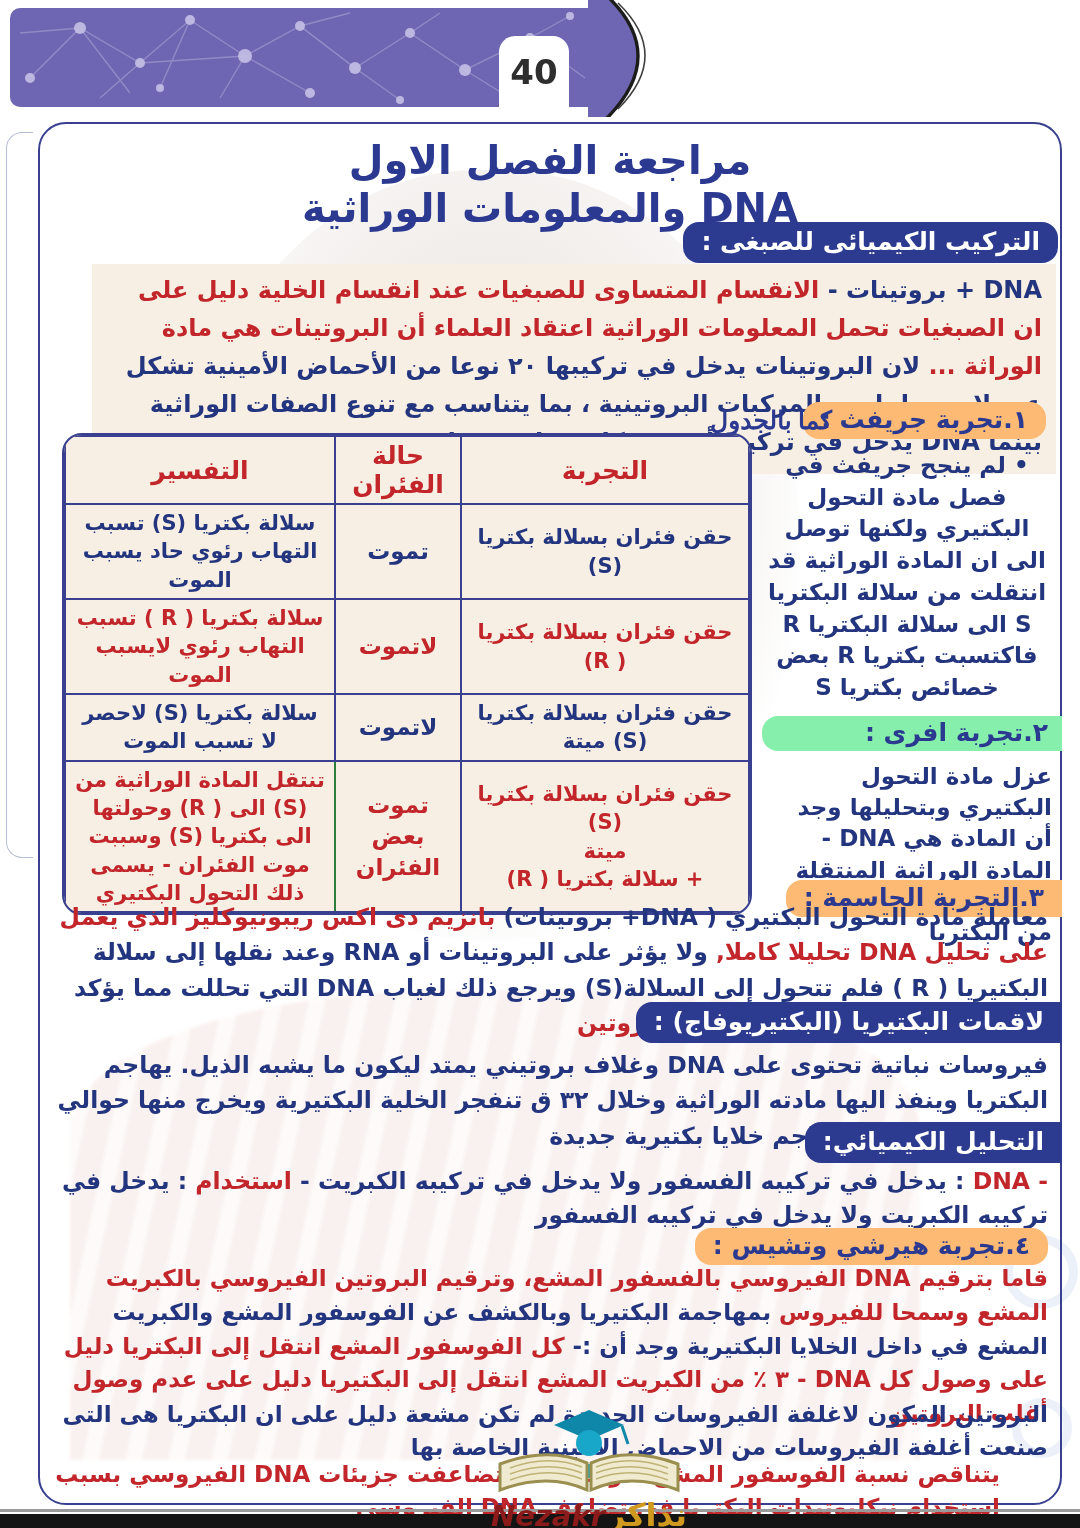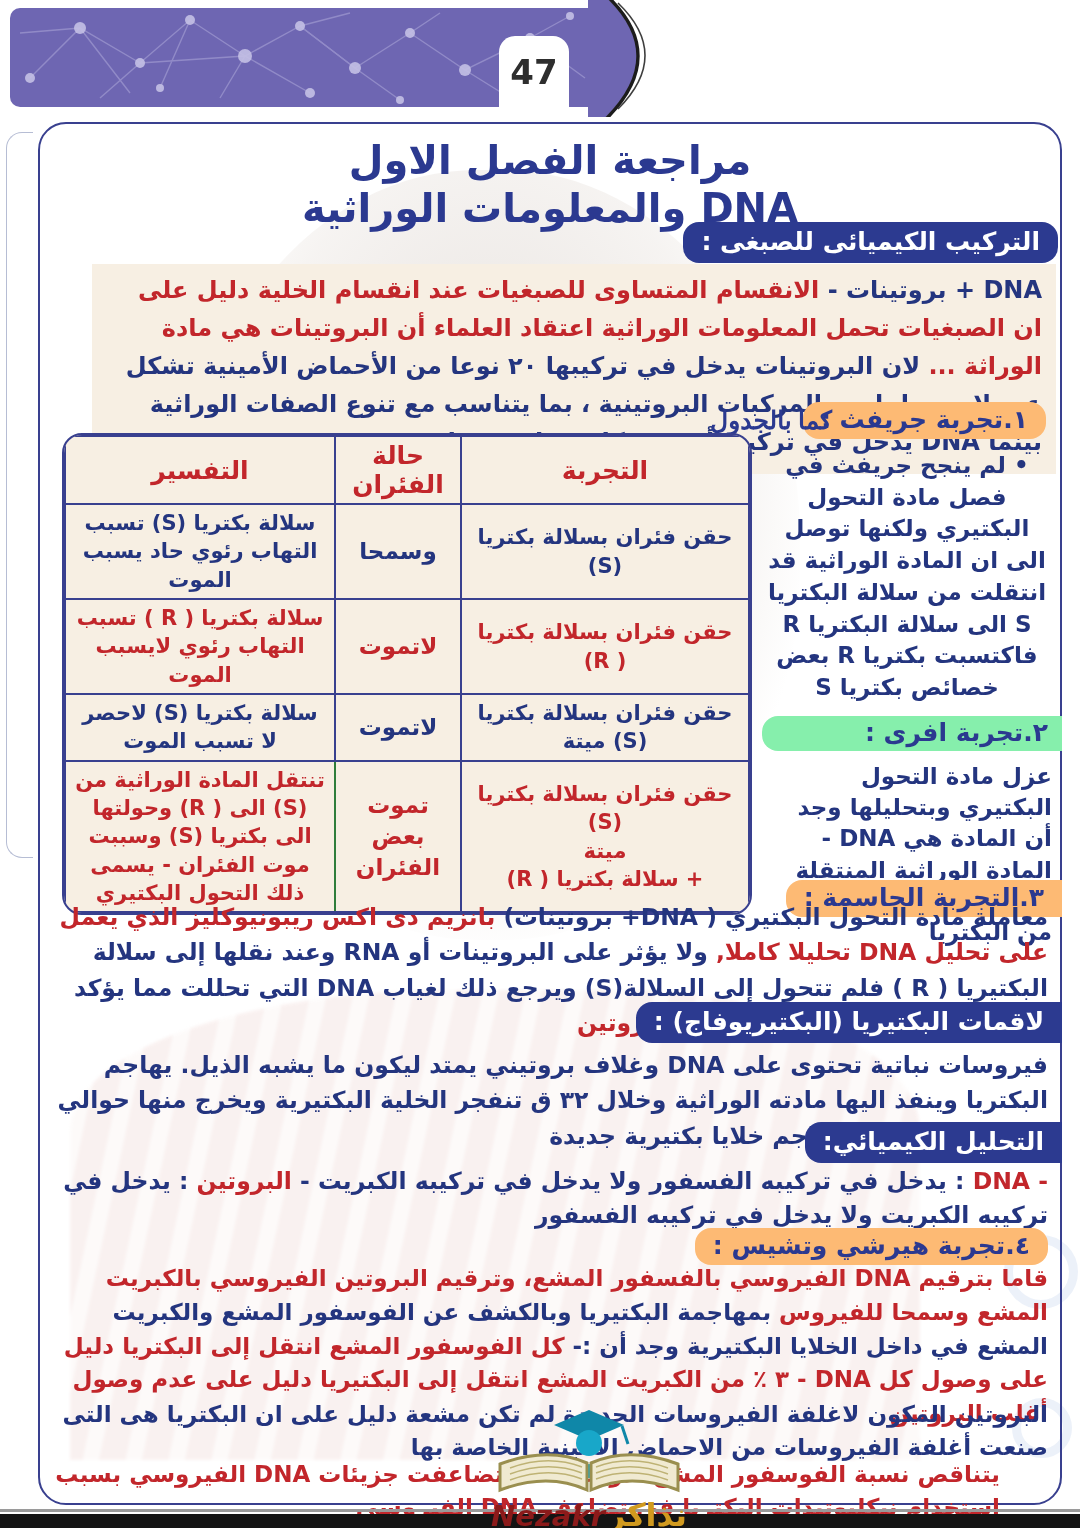--- a/index.html
+++ b/index.html
@@ -154,21 +154,21 @@
           <circle cx="560" cy="8" r="4"></circle>
       </g>
     </svg>
   </div>
   <svg class="crescent" viewBox="0 0 92 120">
     <path d="M0,0 L18,0 Q80,58 18,120 L0,120 Z" fill="#6e66b2"></path>
     <path d="M18,-2 Q82,58 18,122" fill="none" stroke="#1c1c1c" stroke-width="3.4"></path>
     <path d="M30,6 Q84,58 30,112" fill="none" stroke="#1c1c1c" stroke-width="1.6" opacity="0.85"></path>
   </svg>
   <div class="page-tab">
-    <span>47</span>
+    <span>40</span>
   </div>
 
   <div class="frame"></div>
   <div class="ghost"></div>
 
   <div class="doc-title">
     <div class="l1">مراجعة الفصل الاول</div>
     <div class="l2">DNA والمعلومات الوراثية</div>
   </div>
 
@@ -183,21 +183,21 @@
       <thead>
         <tr>
           <th class="col-exp">التجربة</th>
           <th class="col-state">حالة الفئران</th>
           <th class="col-exp2">التفسير</th>
         </tr>
       </thead>
       <tbody>
         <tr class="r1">
           <td><span class="c-blue">حقن فئران بسلالة بكتريا (S)</span></td>
-          <td class="state-cell"><span class="c-blue">وسمحا</span></td>
+          <td class="state-cell"><span class="c-blue">تموت</span></td>
           <td><span class="c-blue">سلالة بكتريا (S) تسبب التهاب رئوي حاد يسبب الموت</span></td>
         </tr>
         <tr class="r2">
           <td><span class="c-red">حقن فئران بسلالة بكتريا ( R)</span></td>
           <td class="state-cell"><span class="c-red">لاتموت</span></td>
           <td><span class="c-red">سلالة بكتريا ( R ) تسبب التهاب رئوي لايسبب الموت</span></td>
         </tr>
         <tr class="r3">
           <td><span class="c-blue">حقن فئران بسلالة بكتريا (S) ميتة</span></td>
           <td class="state-cell"><span class="c-blue">لاتموت</span></td>
@@ -221,21 +221,21 @@
     <div class="sb-avery"><span class="c-blue">عزل مادة التحول البكتيري وبتحليلها وجد أن المادة هي DNA - المادة الوراثية المنتقلة تتوارثها الاجيال التالية من البكتريا</span></div>
   </div>
 
   <div class="pill-lav pill-decisive attach-right">٣.التجربة الحاسمة :</div>
   <div class="para para-decisive"><span class="c-blue">معاملة مادة التحول البكتيري ( DNA+ بروتينات) </span><span class="c-red">بانزيم دى اكس ريبونيوكليز الذي يعمل على تحليل DNA تحليلا كاملا, </span><span class="c-blue">ولا يؤثر على البروتينات أو RNA وعند نقلها إلى سلالة البكتيريا ( R ) فلم تتحول إلى السلالة(S) ويرجع ذلك لغياب DNA التي تحللت مما يؤكد على أن DNA </span><span class="c-red">مادة الوراثة وليس البروتين</span></div>
 
   <div class="pill-navy pill-phage attach-right">لاقمات البكتيريا (البكتيريوفاج) :</div>
   <div class="para para-phage"><span class="c-blue">فيروسات نباتية تحتوى على DNA وغلاف بروتيني يمتد ليكون ما يشبه الذيل. يهاجم البكتريا وينفذ اليها مادته الوراثية وخلال ٣٢ ق تنفجر الخلية البكتيرية ويخرج منها حوالي ١٠٠ فيروس جديد تهاجم خلايا بكتيرية جديدة</span></div>
 
   <div class="pill-navy pill-analysis attach-right">التحليل الكيميائي:</div>
-  <div class="para para-analysis"><span class="c-red">- DNA</span><span class="c-blue"> : يدخل في تركيبه الفسفور ولا يدخل في تركيبه الكبريت - </span><span class="c-red">البروتين</span><span class="c-blue"> : يدخل في تركيبه الكبريت ولا يدخل في تركيبه الفسفور</span></div>
+  <div class="para para-analysis"><span class="c-red">- DNA</span><span class="c-blue"> : يدخل في تركيبه الفسفور ولا يدخل في تركيبه الكبريت - </span><span class="c-red">استخدام</span><span class="c-blue"> : يدخل في تركيبه الكبريت ولا يدخل في تركيبه الفسفور</span></div>
 
   <div class="pill-lav pill-hershey">٤.تجربة هيرشي وتشيس :</div>
   <div class="para para-hershey"><span class="c-red">قاما بترقيم DNA الفيروسي بالفسفور المشع، وترقيم البروتين الفيروسي بالكبريت المشع وسمحا للفيروس </span><span class="c-blue">بمهاجمة البكتيريا وبالكشف عن الفوسفور المشع والكبريت المشع في داخل الخلايا البكتيرية وجد أن :- </span><span class="c-red">كل الفوسفور المشع انتقل إلى البكتريا دليل على وصول كل DNA - ٣ ٪ من الكبريت المشع انتقل إلى البكتيريا دليل على عدم وصول أغلب البروتين</span></div>
   <div class="para para-conc1"><span class="c-blue">البروتين المكون لاغلفة الفيروسات الجديدة لم تكن مشعة دليل على ان البكتريا هى التى صنعت أغلفة الفيروسات من الاحماض الامينية الخاصة بها</span></div>
   <div class="para para-conc2"><span class="c-red">يتناقص نسبة الفوسفور المشع تدريجيا كلما تضاعفت جزيئات DNA الفيروسي بسبب استخدام نيكليوتيدات البكتريا في تضاعف DNA الفيروسي</span></div>
 
   <div class="watermark">
     <svg width="214" height="92" viewBox="0 0 214 92">
       <polygon points="107,4 142,19 107,34 72,19" fill="#0f87a8"></polygon>
       <line x1="140" y1="20" x2="146" y2="38" stroke="#0f87a8" stroke-width="3"></line>

